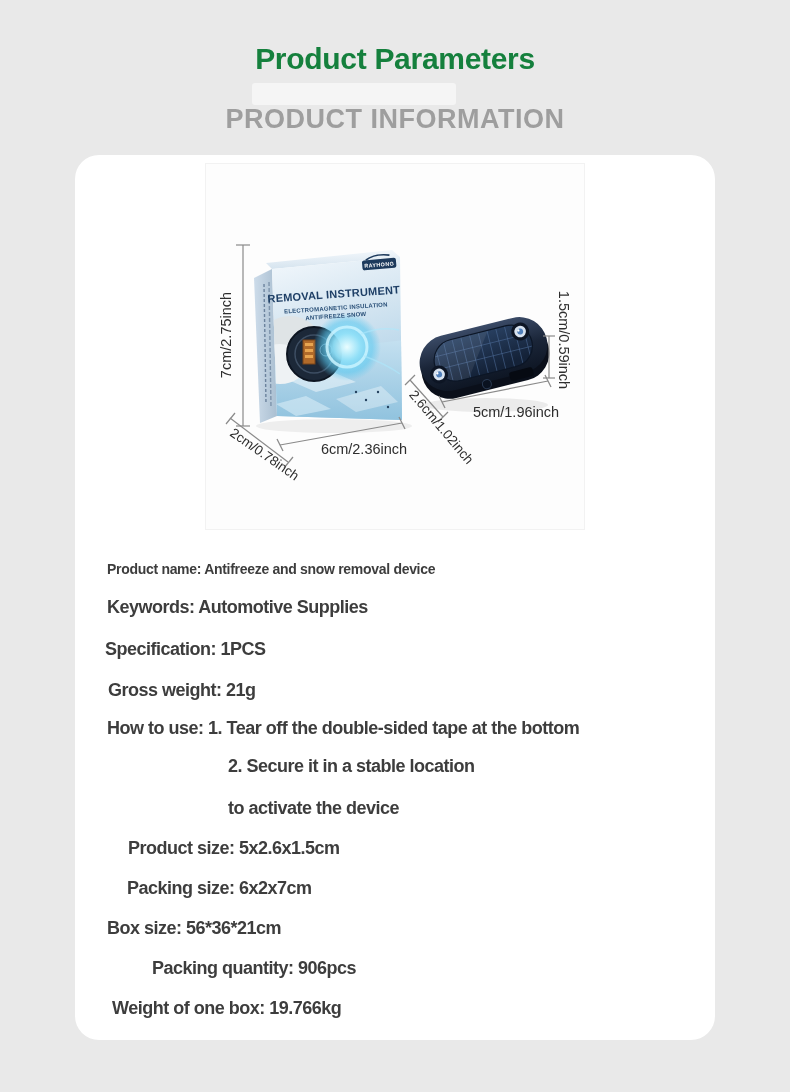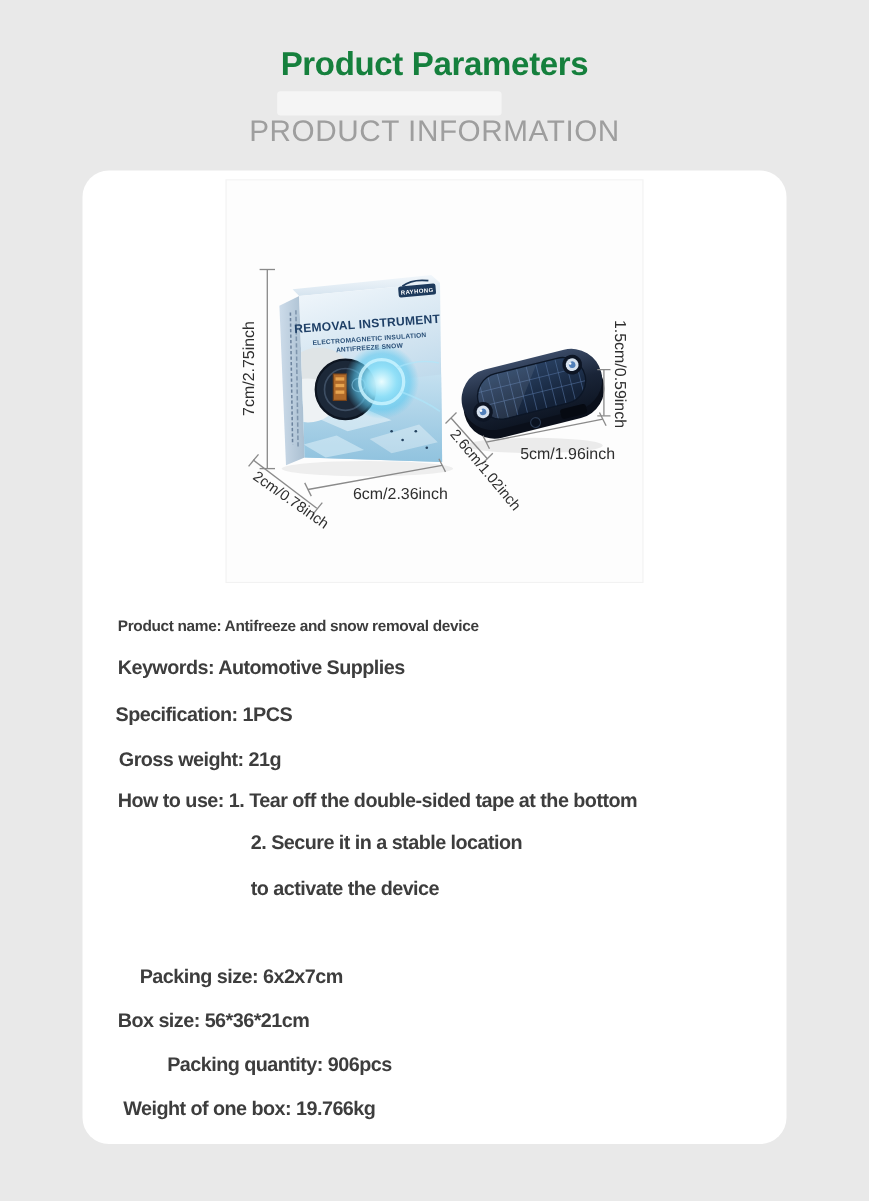--- a/index.html
+++ b/index.html
@@ -20,21 +20,21 @@
   .ghost-highlight {
     position: absolute;
     left: 252px; top: 83px; width: 204px; height: 22px;
     background: rgba(255,255,255,0.55);
     border-radius: 3px;
   }
   .page-subtitle {
     position: absolute;
     top: 104px; left: 0; width: 790px;
     text-align: center;
-    font-size: 27px; font-weight: 400;
+    font-size: 27px; font-weight: 700;
     color: #9e9e9e; letter-spacing: 0.5px;
   }
   .card {
     position: absolute;
     left: 75px; top: 155px;
     width: 640px; height: 885px;
     background: #ffffff;
     border-radius: 24px;
   }
   .photo {
@@ -233,17 +233,18 @@
     </svg>
   </div>
 
   <div class="detail-line small" style="left:32px; top:404px;">Product name: Antifreeze and snow removal device</div>
   <div class="detail-line" style="left:32px; top:442px;">Keywords: Automotive Supplies</div>
   <div class="detail-line" style="left:30px; top:484px;">Specification: 1PCS</div>
   <div class="detail-line" style="left:33px; top:525px;">Gross weight: 21g</div>
   <div class="detail-line" style="left:32px; top:563px;">How to use: 1. Tear off the double-sided tape at the bottom</div>
   <div class="detail-line" style="left:153px; top:601px;">2. Secure it in a stable location</div>
   <div class="detail-line" style="left:153px; top:643px;">to activate the device</div>
+  <div class="detail-line" style="left:53px; top:683px;">Product size: 5x2.6x1.5cm</div>
   <div class="detail-line" style="left:52px; top:723px;">Packing size: 6x2x7cm</div>
   <div class="detail-line" style="left:32px; top:763px;">Box size: 56*36*21cm</div>
   <div class="detail-line" style="left:37px; top:803px;margin-left:40px;">Packing quantity: 906pcs</div>
   <div class="detail-line" style="left:37px; top:843px;">Weight of one box: 19.766kg</div>
 </div>
 
 </body></html>

